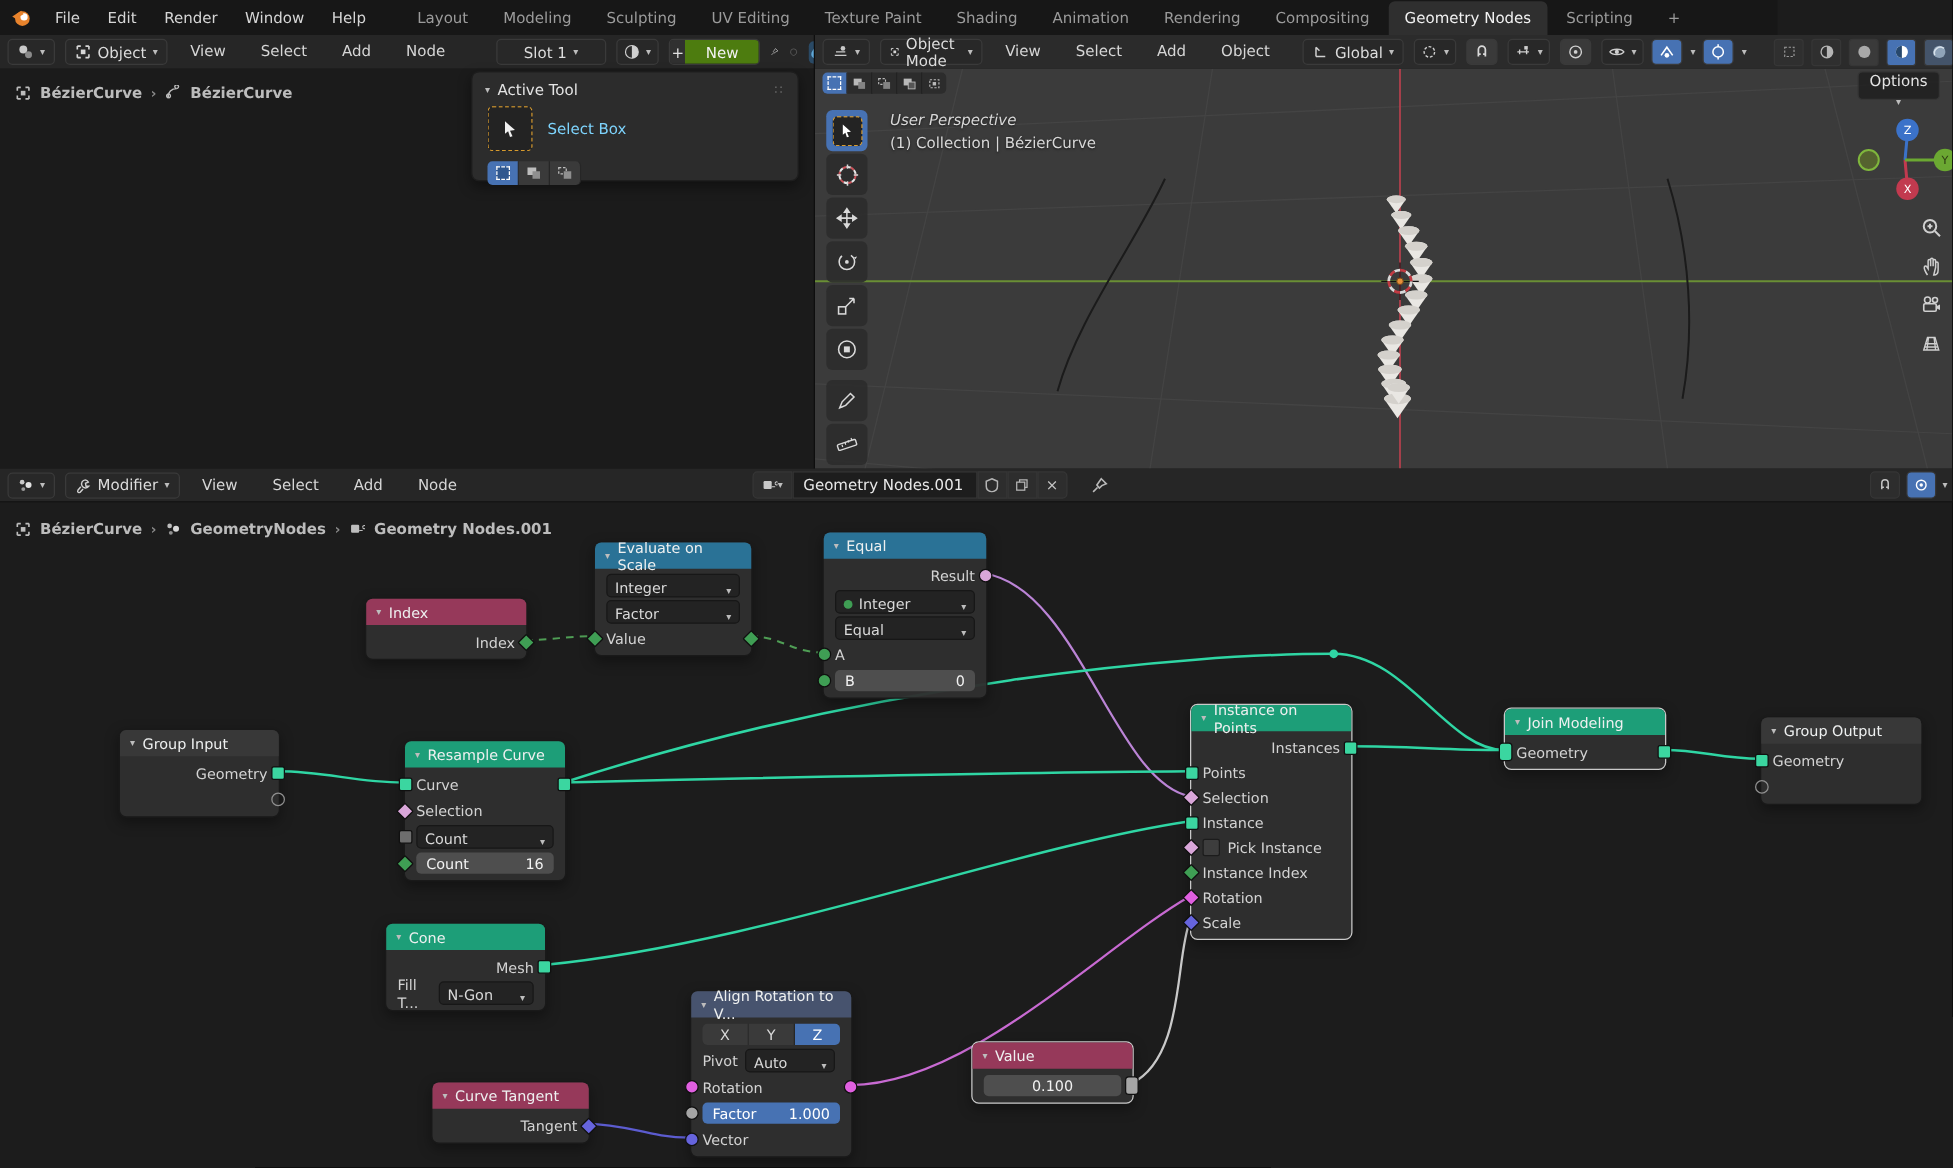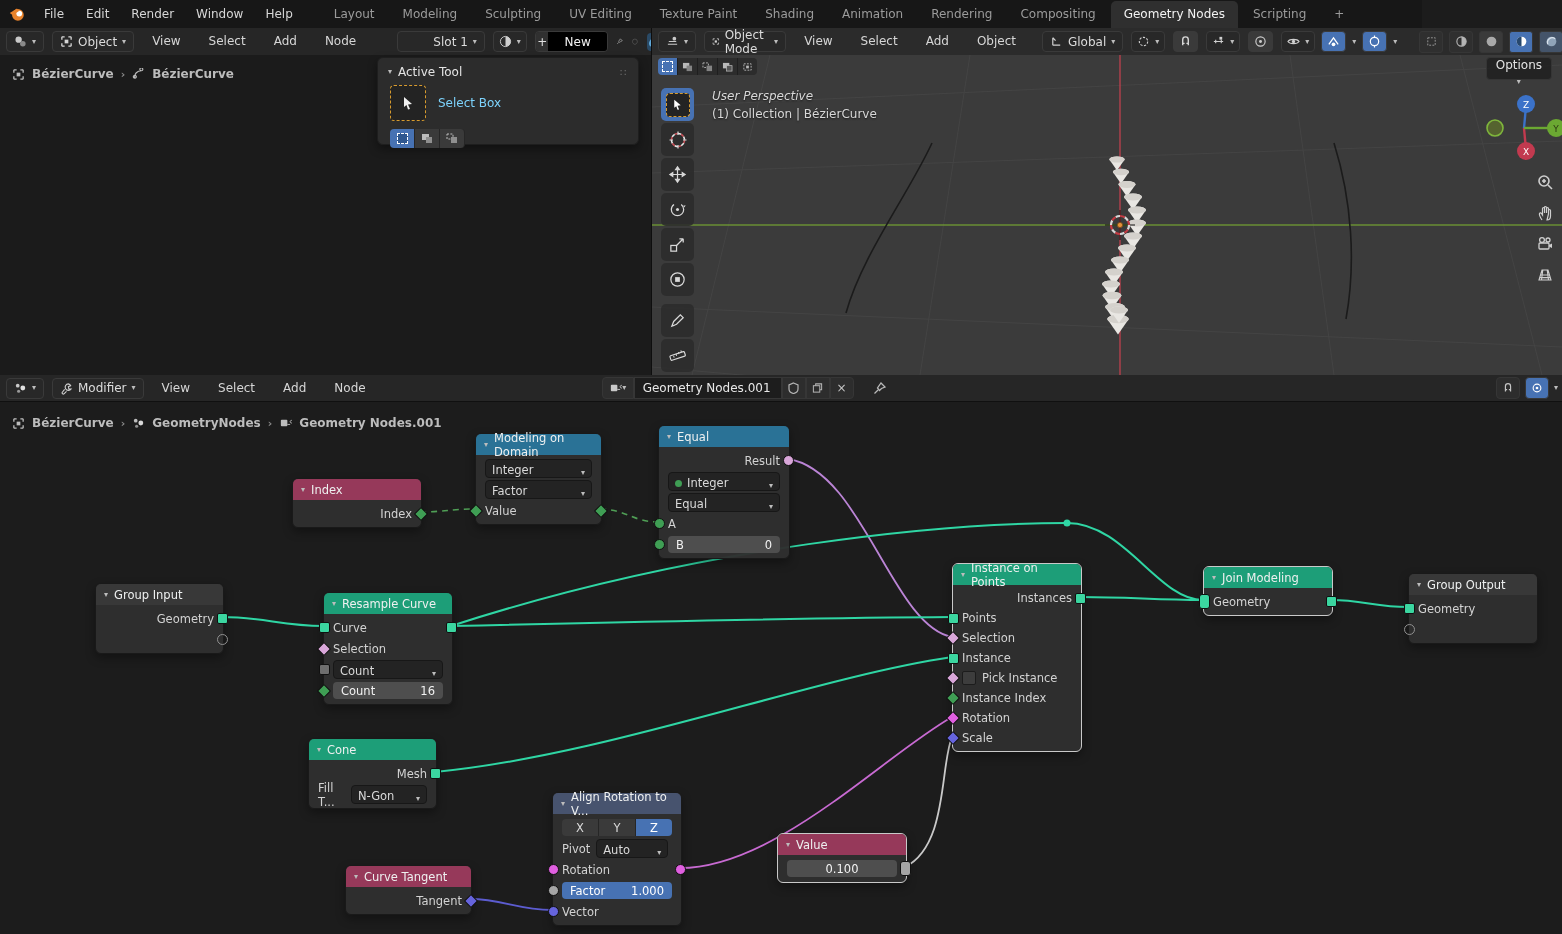--- a/index.html
+++ b/index.html
@@ -129,34 +129,34 @@
           <rect x="5" y="5" width="4" height="4" fill="#d6d6d6"></rect>
         </svg>
       <span>Object</span>
       <span class="chev">▾</span>
     </span>
     <span class="menu">View</span>
     <span class="menu">Select</span>
     <span class="menu">Add</span>
     <span class="menu">Node</span>
     <span style="width:30px"></span>
-    <span class="hbtn" style="min-width:72px;justify-content:flex-end">
+    <span class="hbtn" style="min-width:72px;justify-content:center">
       <span>Slot 1</span>
       <span class="chev">▾</span>
     </span>
     <span class="hbtn" style="padding:0 5px">
       <svg class="miniic" viewBox="0 0 14 14">
           <circle cx="7" cy="7" r="5.5" fill="#2b2b2b" stroke="#cfcfcf" stroke-width="1"></circle>
           <path d="M7,1.5 A5.5,5.5 0 0 1 7,12.5 Z" fill="#cfcfcf"></path>
         </svg>
       <span class="chev">▾</span>
     </span>
     <span style="display:inline-flex;height:19px;border:1px solid #3a3a3a;border-radius:4px;overflow:hidden">
       <span style="width:26px;background:#303030;display:flex;align-items:center;justify-content:center;color:#e0e0e0">+</span>
-      <span style="width:120px;background:#000000;display:flex;align-items:center;justify-content:center;color:#f2f2f2">New</span>
+      <span style="width:120px;background:#4d7c0f;display:flex;align-items:center;justify-content:center;color:#f2f2f2">New</span>
     </span>
     <svg width="15" height="15" viewBox="0 0 15 15">
         <path d="M9,2 L13,6 L9.5,7.5 L7.5,9.5 L5.5,7 Z M6,9 L2.5,12.5" stroke="#b9b9b9" stroke-width="1.3" fill="none"></path>
       </svg>
     <svg width="16" height="16" viewBox="0 0 16 16" style="opacity:.35">
         <path d="M8,2 a5,5 0 0 1 5,5 c0,3-2,5-5,6 c-3-1-5-3-5-6 a5,5 0 0 1 5-5" fill="none" stroke="#bbb" stroke-width="1.4"></path>
       </svg>
     <span style="width:18px;height:18px;background:#2a4a66;border-radius:4px;display:inline-flex;align-items:center;justify-content:center">
       <svg width="11" height="11" viewBox="0 0 11 11">
           <path d="M5.5,1 C7.5,4 9,5.5 9,7.3 a3.5,3.5 0 0 1 -7,0 C2,5.5 3.5,4 5.5,1" fill="#5fa8d9"></path>
@@ -623,21 +623,21 @@
       <div class="nrow out">
           <span>Index</span>
           <i class="sock dia c-int r"></i>
         </div>
     </div>
   </div>
 
   <div class="node" style="left:475px;top:433px;width:125px;">
     <div class="nhead hd-blue">
         <span class="chev">▾</span>
-        <span>Modeling on Domain</span>
+        <span>Evaluate on Scale</span>
       </div>
     <div class="nbody">
       <div class="nrow">
           <span class="ndrop">
             <span>Integer</span>
             <span class="chev">▾</span>
           </span>
         </div>
       <div class="nrow">
           <span class="ndrop">

